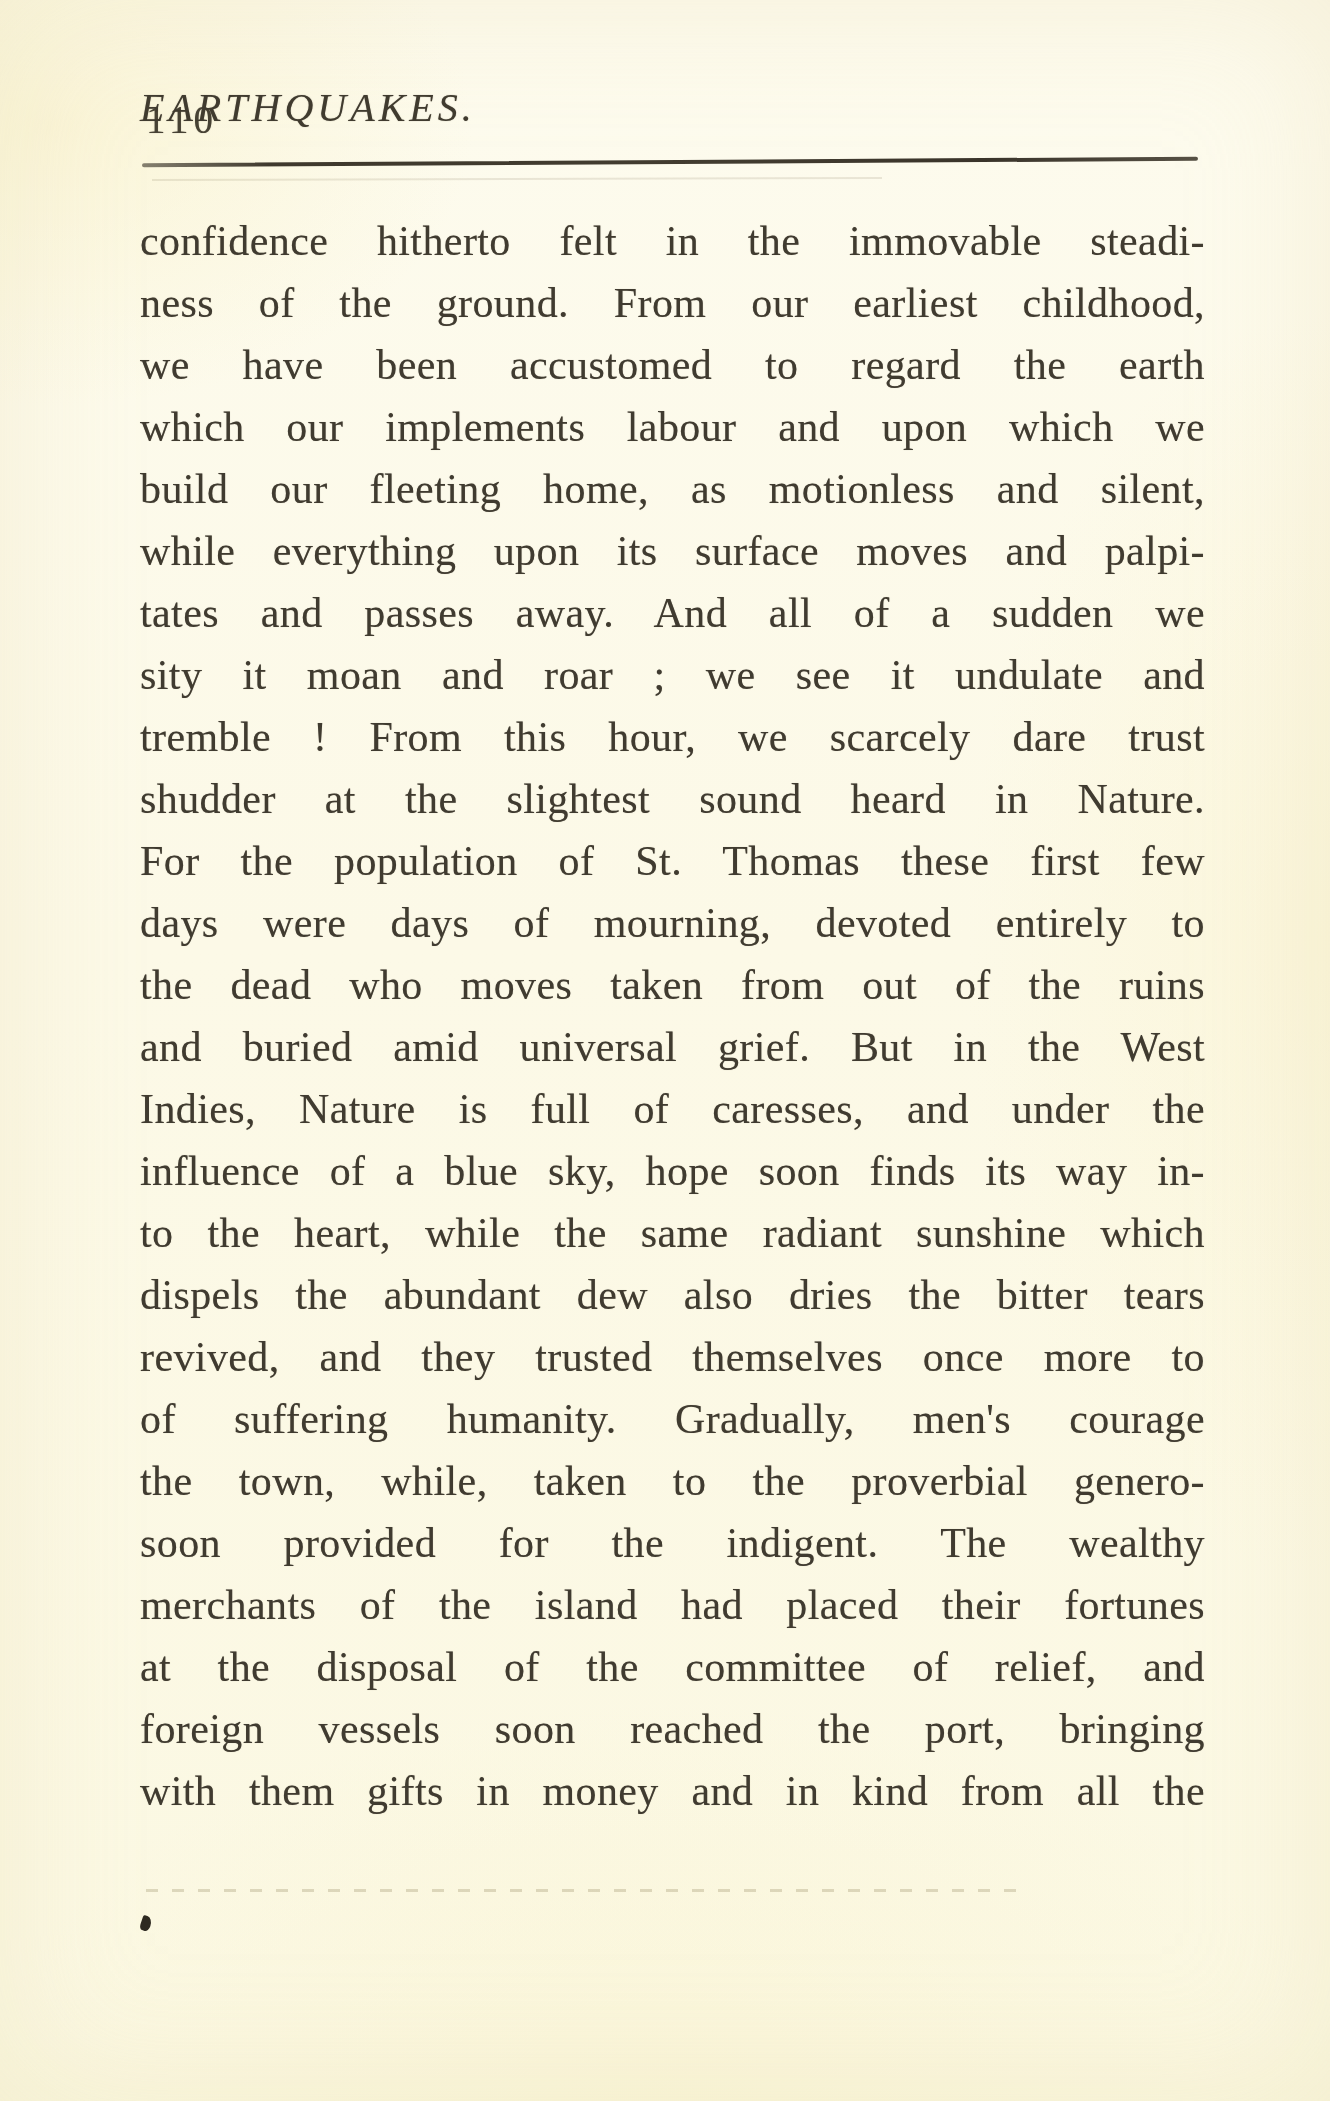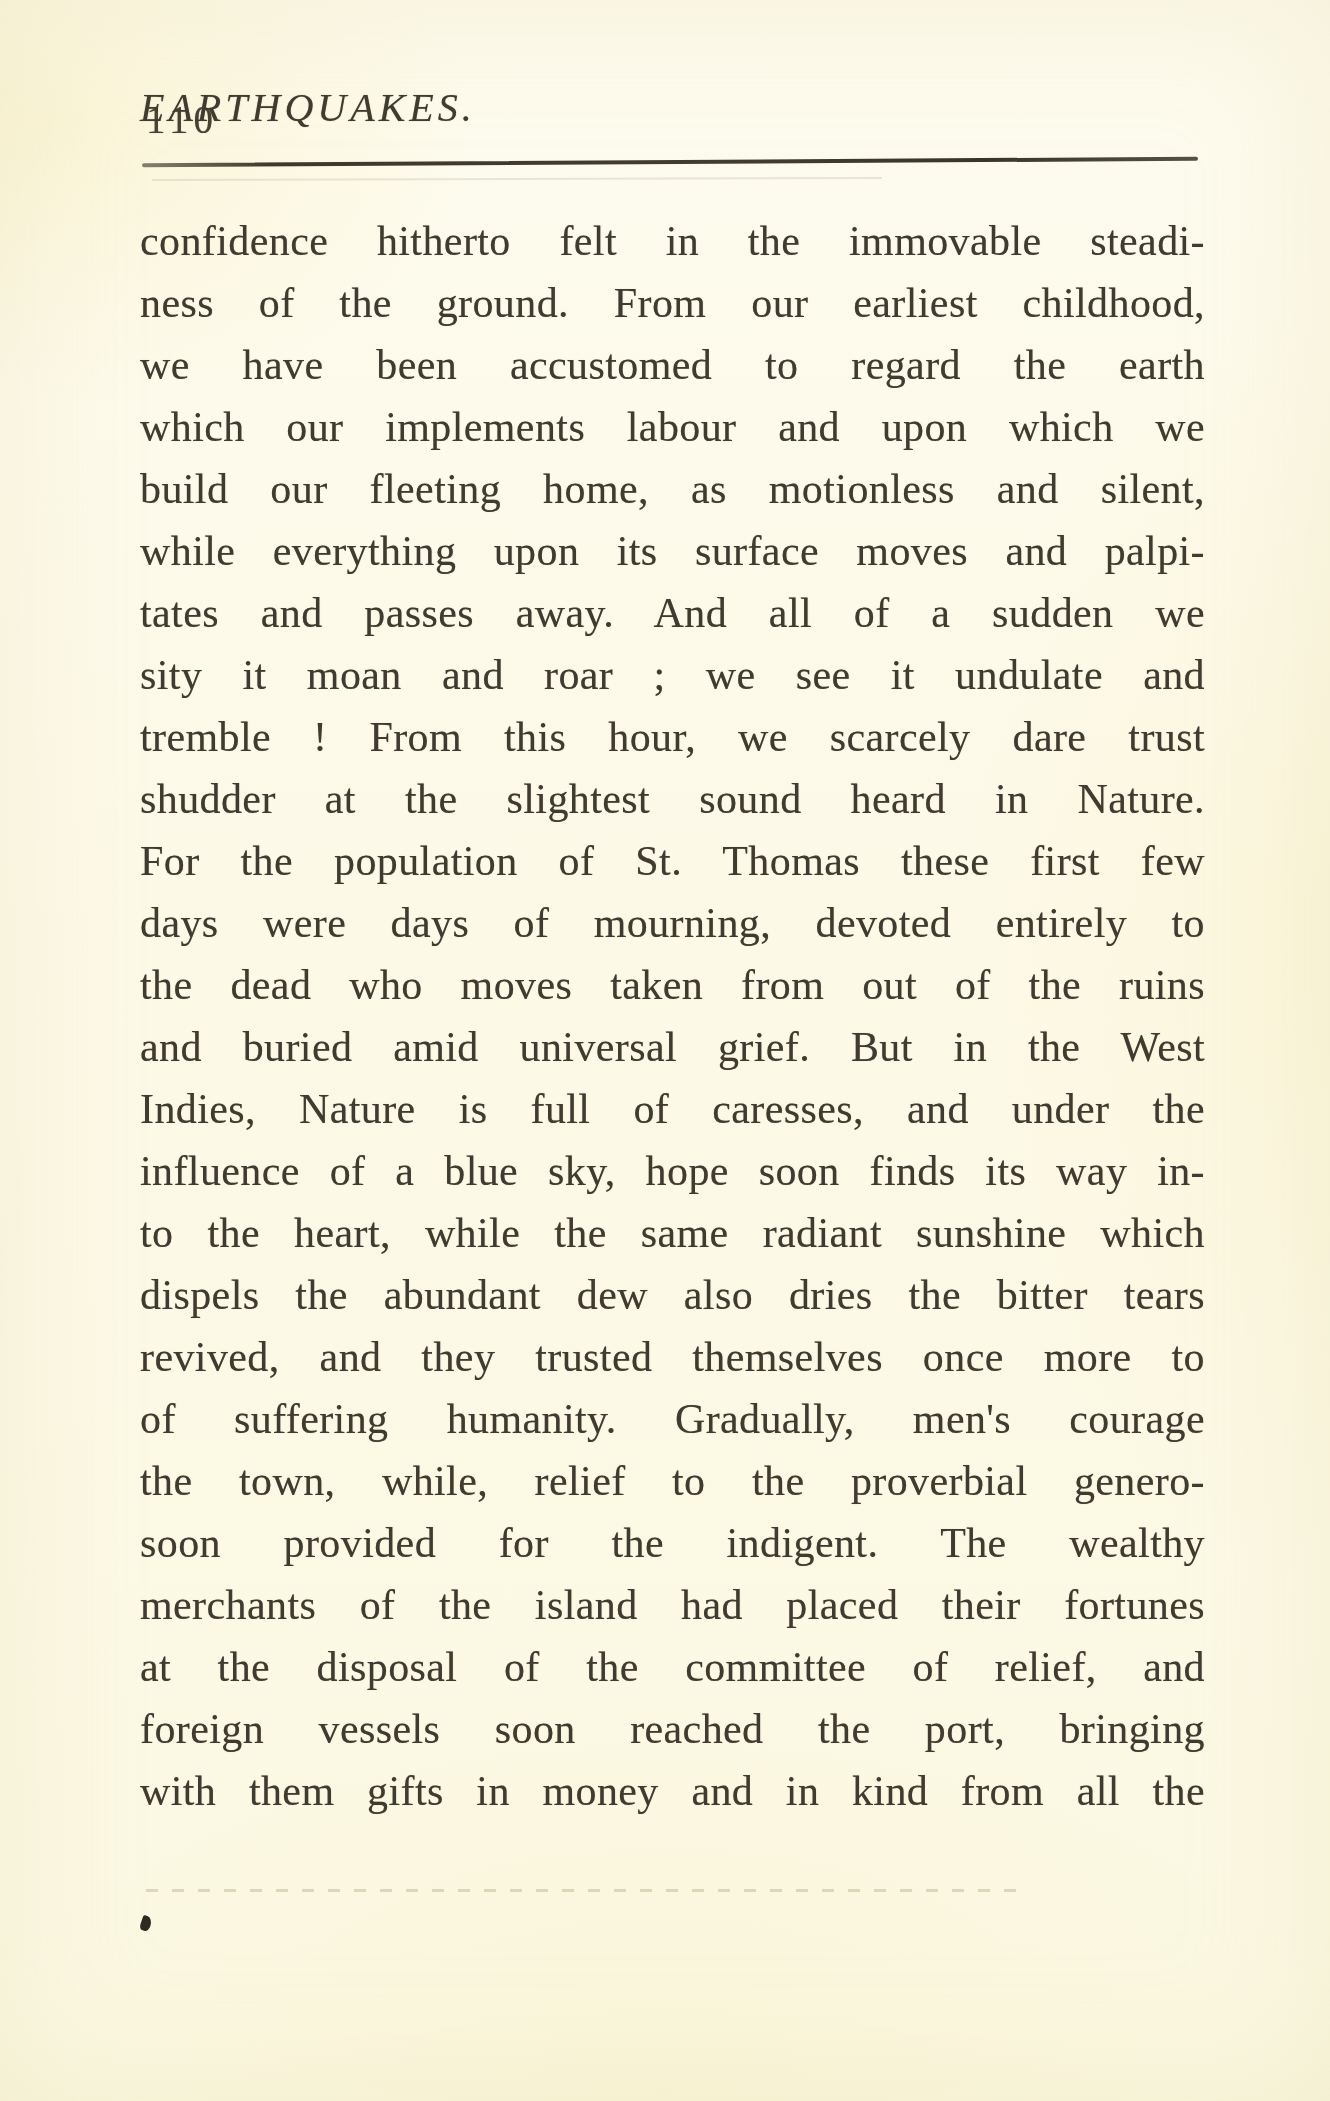--- a/index.html
+++ b/index.html
@@ -121,21 +121,21 @@
     <div class="line">For the population of St. Thomas these first few</div>
     <div class="line">days were days of mourning, devoted entirely to</div>
     <div class="line">the dead who moves taken from out of the ruins</div>
     <div class="line">and buried amid universal grief.  But in the West</div>
     <div class="line">Indies, Nature is full of caresses, and under the</div>
     <div class="line">influence of a blue sky, hope soon finds its way in-</div>
     <div class="line">to the heart, while the same radiant sunshine which</div>
     <div class="line">dispels the abundant dew also dries the bitter tears</div>
     <div class="line">revived, and they trusted themselves once more to</div>
     <div class="line">of suffering humanity.  Gradually, men's courage</div>
-    <div class="line">the town, while, relief to the proverbial genero-</div>
+    <div class="line">the town, while, taken to the proverbial genero-</div>
     <div class="line">soon provided for the indigent.  The wealthy</div>
     <div class="line">merchants of the island had placed their fortunes</div>
     <div class="line">at the disposal of the committee of relief, and</div>
     <div class="line">foreign vessels soon reached the port, bringing</div>
     <div class="line">with them gifts in money and in kind from all the</div>
   </div>
 
   <div class="show-through"></div>
   <div class="ink-mark"></div>
 

